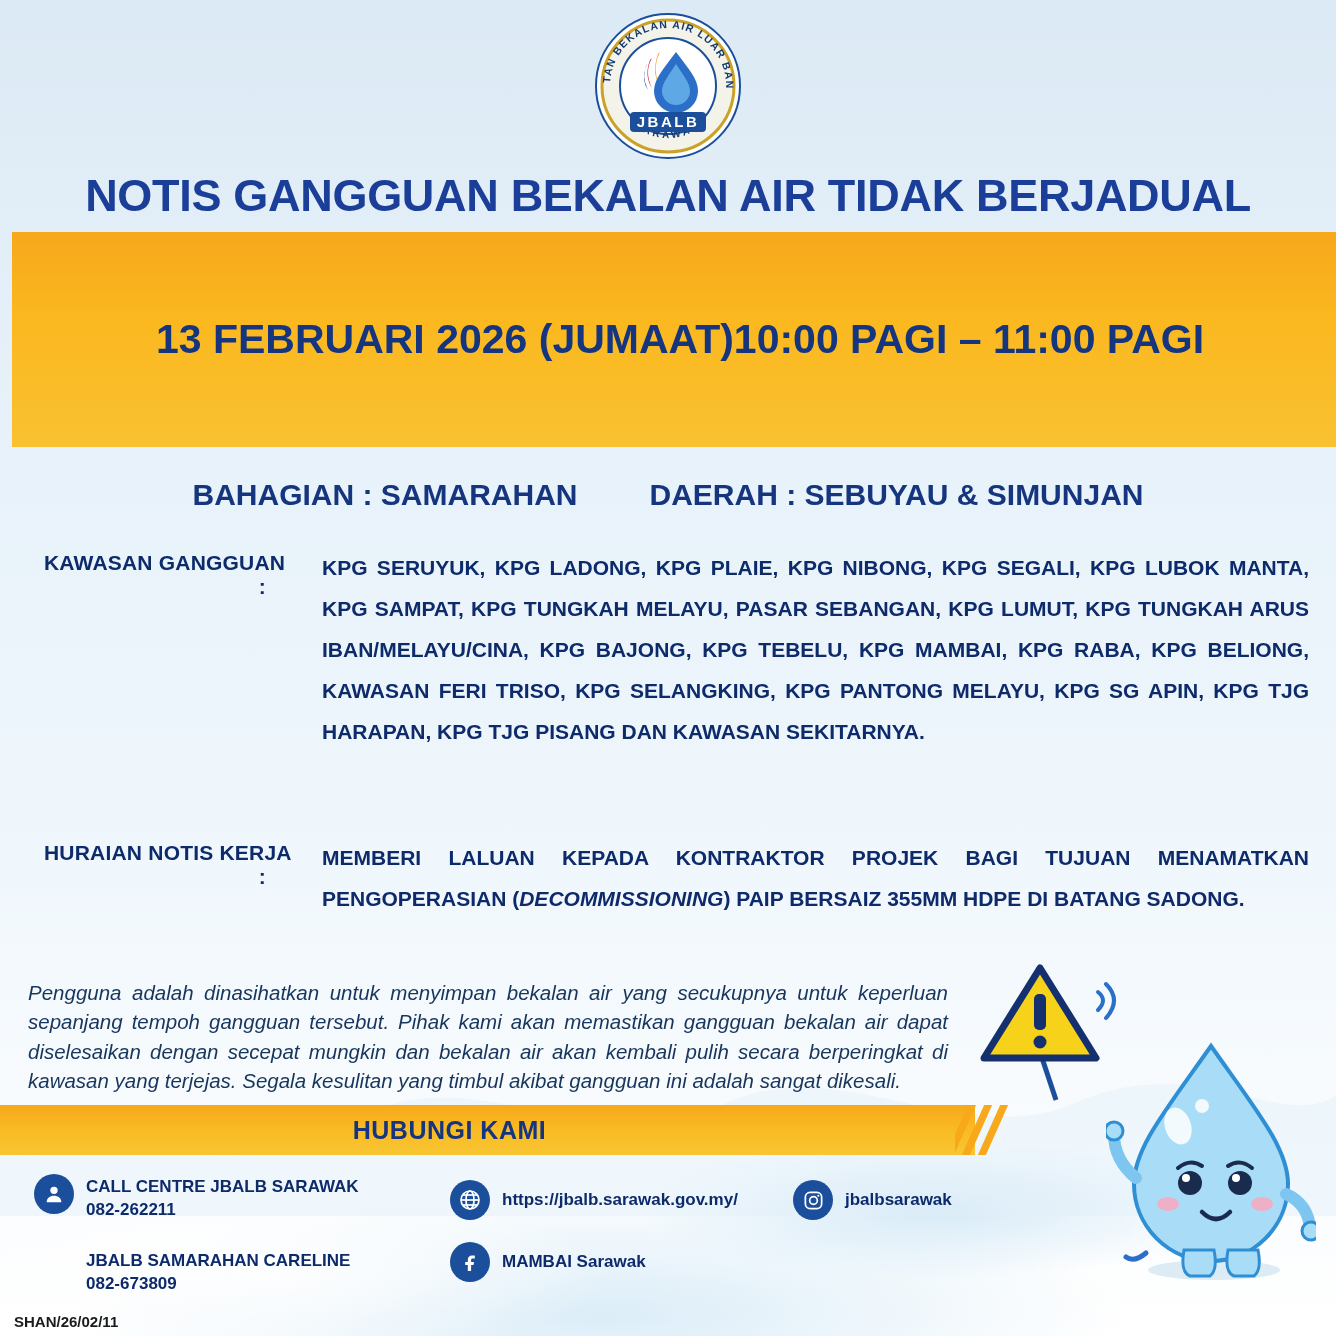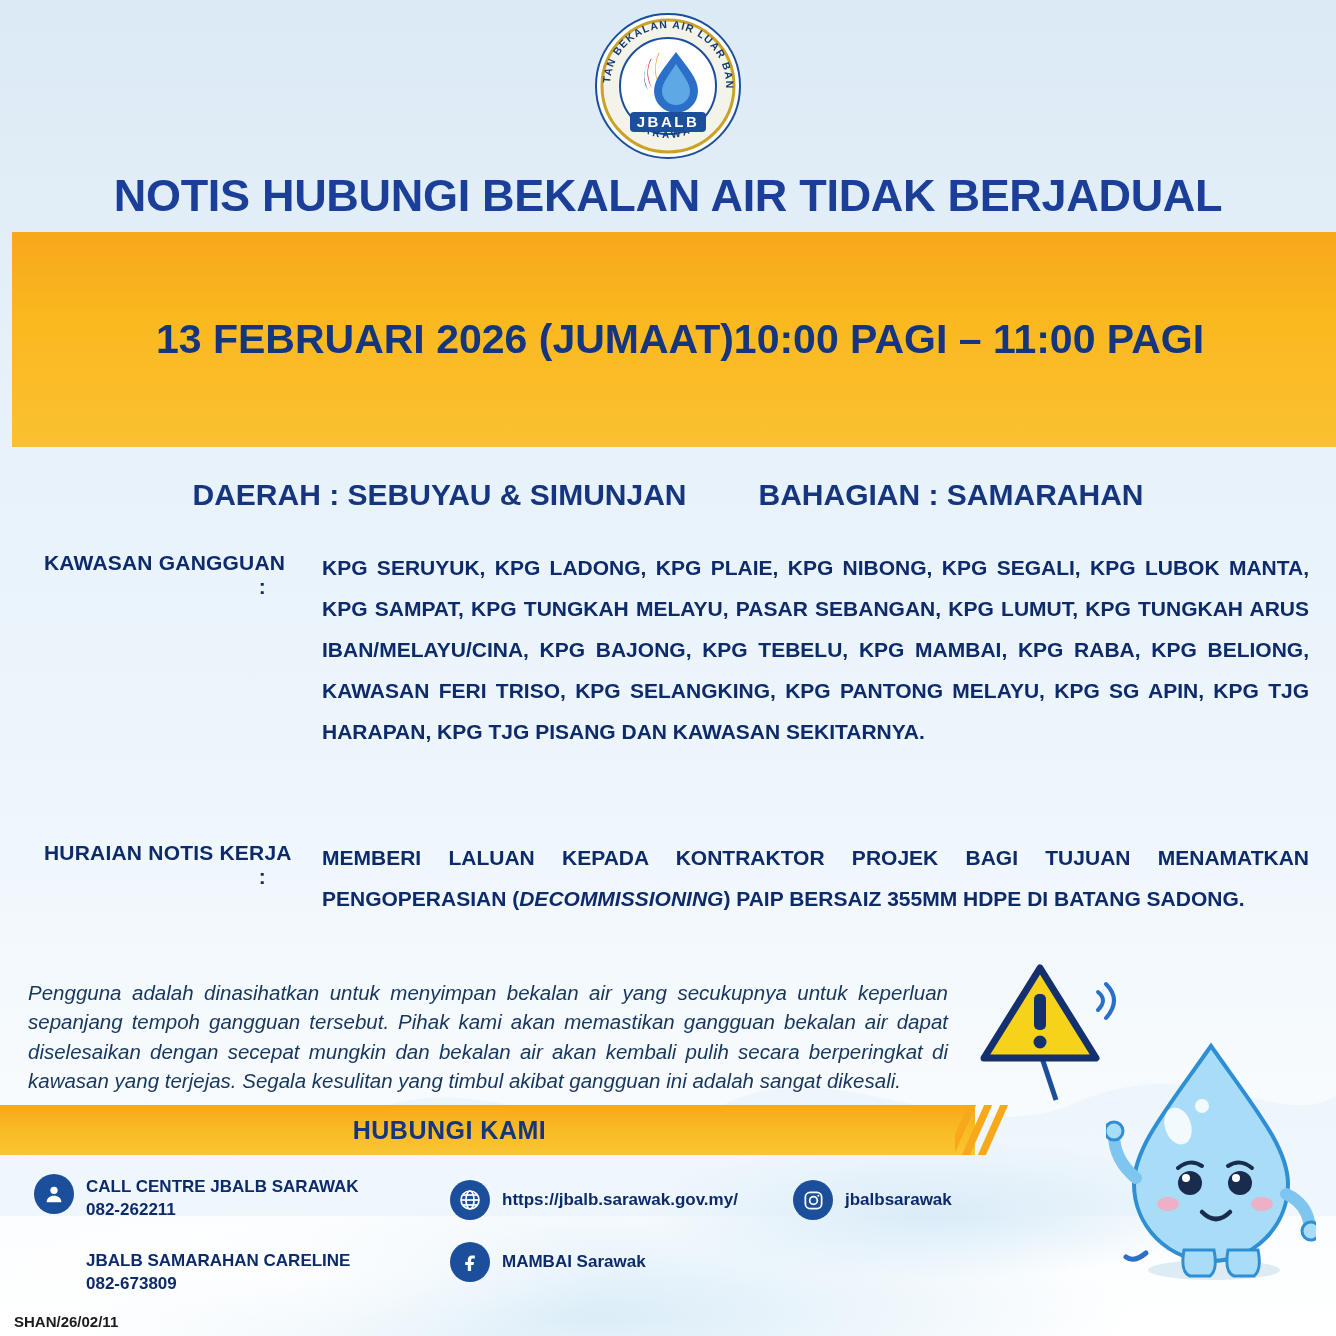--- a/index.html
+++ b/index.html
@@ -294,31 +294,31 @@
       <path d="M70 46 q-7 20 3 34 q-10 -18 -1 -36 z" fill="#f0a01c"></path>
       <path d="M58 58 q-5 14 2 24 q-7 -14 -1 -26 z" fill="#1b4f9c"></path>
       <path d="M88 44 c12 16 22 27 22 39 a22 22 0 0 1 -44 0 c0 -12 10 -23 22 -39 z" fill="#2b6fc9"></path>
       <path d="M88 56 c7 11 14 19 14 27 a14 14 0 0 1 -28 0 c0 -8 7 -16 14 -27 z" fill="#5fa8e6"></path>
       <rect x="42" y="104" width="76" height="20" rx="4" fill="#1b4f9c"></rect>
       <text x="80" y="119" font-size="15" font-family="'Liberation Sans',sans-serif" font-weight="bold" fill="#ffffff" text-anchor="middle" letter-spacing="2.5">JBALB</text>
     </svg>
   </div>
 
   <div class="title-band">
-    <h1>NOTIS HUBUNGI BEKALAN AIR TIDAK BERJADUAL</h1>
+    <h1>NOTIS GANGGUAN BEKALAN AIR TIDAK BERJADUAL</h1>
   </div>
 
   <div class="date-band">
     <div class="line">13 FEBRUARI 2026 (JUMAAT)</div>
     <div class="line">10:00 PAGI – 11:00 PAGI</div>
   </div>
 
   <div class="area-row">
+    <div class="hdr">BAHAGIAN : SAMARAHAN</div>
     <div class="hdr">DAERAH : SEBUYAU &amp; SIMUNJAN</div>
-    <div class="hdr">BAHAGIAN : SAMARAHAN</div>
   </div>
 
   <div class="field" id="field-kawasan">
     <div class="label">
       <span>KAWASAN GANGGUAN</span>
       <span class="colon">:</span>
     </div>
     <div class="value">KPG SERUYUK, KPG LADONG, KPG PLAIE, KPG NIBONG, KPG SEGALI, KPG LUBOK MANTA, KPG SAMPAT, KPG TUNGKAH MELAYU, PASAR SEBANGAN, KPG LUMUT, KPG TUNGKAH ARUS IBAN/MELAYU/CINA, KPG BAJONG, KPG TEBELU, KPG MAMBAI, KPG RABA, KPG BELIONG, KAWASAN FERI TRISO, KPG SELANGKING, KPG PANTONG MELAYU, KPG SG APIN, KPG TJG HARAPAN, KPG TJG PISANG DAN KAWASAN SEKITARNYA.</div>
   </div>
 

